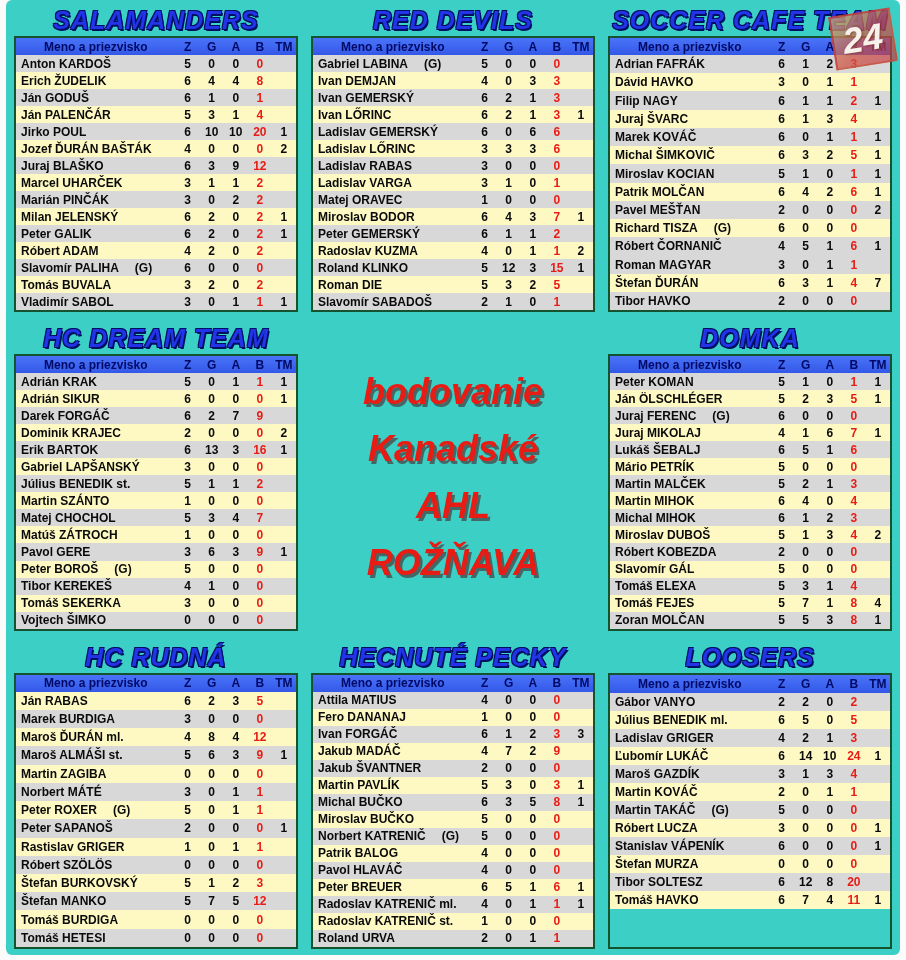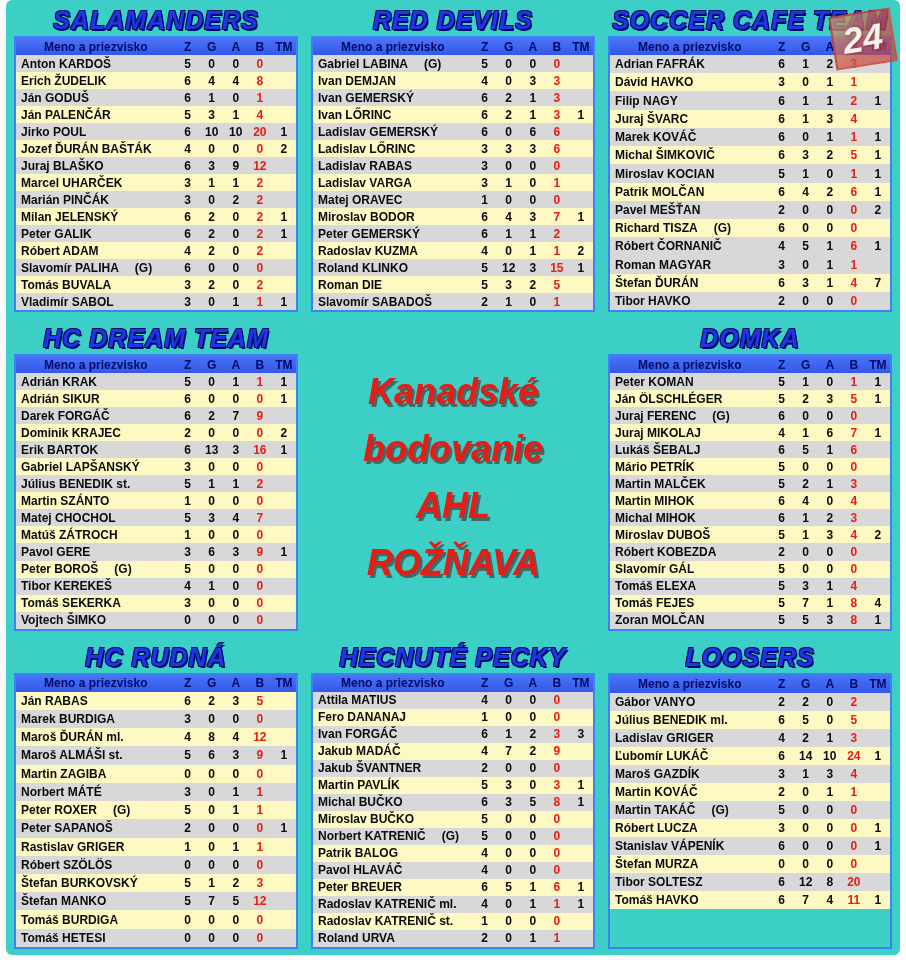--- a/index.html
+++ b/index.html
@@ -32,21 +32,21 @@
     text-align:center;
     font-weight:bold;font-style:italic;
     font-size:25px;line-height:27px;
     letter-spacing:1px;
     color:var(--title-blue,#2233E8);
     text-shadow:1.5px 1.5px 0 #001060,-1px -1px 0 #001060,1px -1px 0 #001060,-1px 1px 0 #001060;
     white-space:nowrap;
   }
   .tablebox{
     flex:1;
-    border:2px solid #3b82f6;
+    border:2px solid #14532d;
     overflow:hidden;
   }
   table{
     width:100%;height:100%;
     border-collapse:collapse;table-layout:fixed;
   }
   table.short{height:auto;}
   table.short th,table.short td{height:18px;}
   col.col-name{width:57%;}
   col.col-num{width:8.6%;}
@@ -675,22 +675,22 @@
                   <td class="num">0</td>
                   <td class="num">0</td>
                   <td class="num b">0</td>
                   <td class="num"></td>
                 </tr>
               </tbody>
             </table>
           </div>
         </section>
       <div class="center">
+        <div class="center-line">bodovanie</div>
         <div class="center-line">Kanadské</div>
-        <div class="center-line">bodovanie</div>
         <div class="center-line">AHL</div>
         <div class="center-line">ROŽŇAVA</div>
       </div>
       <section class="team">
           <h2 class="team-title">DOMKA</h2>
           <div class="tablebox">
             <table>
               <colgroup>
                 <col class="col-name">
                 <col class="col-num">

